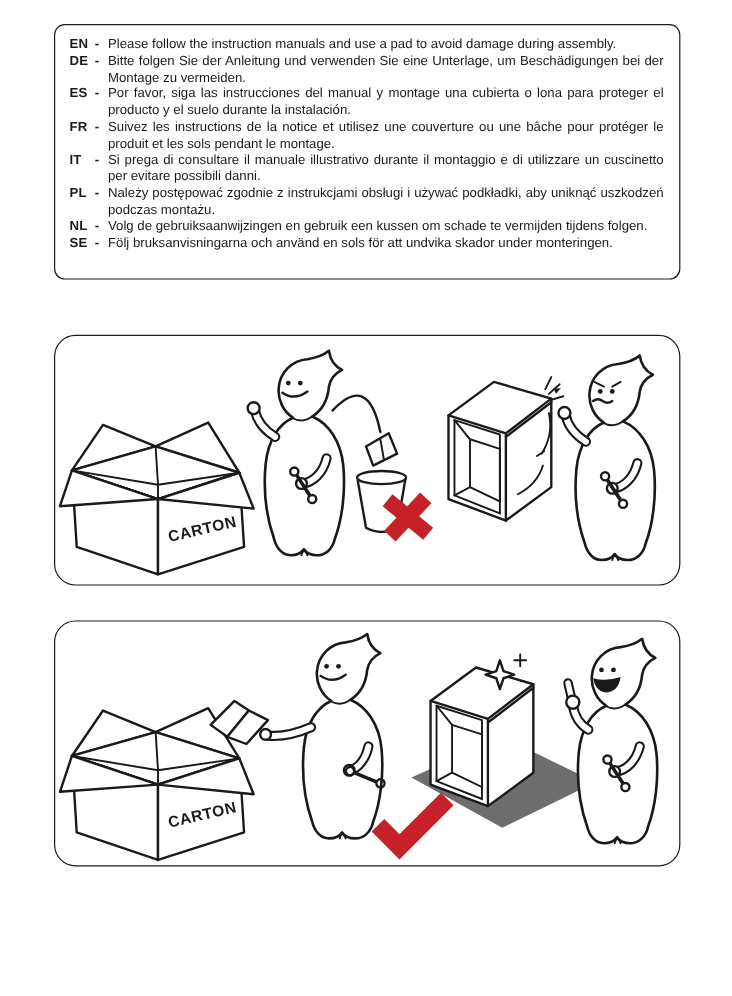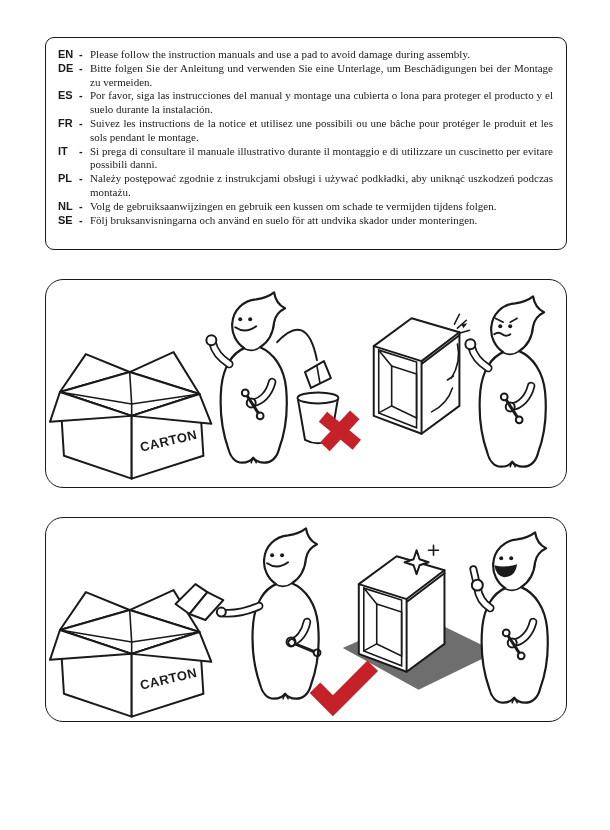--- a/index.html
+++ b/index.html
@@ -1,28 +1,28 @@
 <!DOCTYPE html>
 <html><head>
 <meta charset="utf-8">
 <style>
   html,body{margin:0;padding:0;background:#ffffff;}
   .page{
     position:relative;width:610px;height:830px;background:#ffffff;
     font-family:"Liberation Sans", sans-serif;color:#1a1a1a;overflow:hidden;
   }
   .notice-box{
-    position:absolute;left:45px;top:37px;width:522px;height:213px;
+    position:absolute;left:45px;top:20px;width:522px;height:213px;
     border:1.4px solid #1a1a1a;border-radius:9px;box-sizing:border-box;
     padding:10px 13px 8px 12px;font-size:11px;line-height:13.8px;
   }
   .lang-row{display:flex;align-items:flex-start;}
   .lang-code{flex:0 0 21px;font-weight:bold;}
   .lang-dash{flex:0 0 11px;font-weight:bold;text-align:left;}
-  .lang-text{flex:1;text-align:justify;font-family:Liberation Serif, serif;}
+  .lang-text{flex:1;text-align:justify;}
   .panel{
     position:absolute;left:45px;width:522px;
     border:1.6px solid #1a1a1a;border-radius:18px;box-sizing:border-box;
     background:#fff;overflow:hidden;
   }
   .panel-wrong{top:279px;height:209px;}
   .panel-right{top:517px;height:205px;}
   .panel svg{display:block;width:100%;height:100%;}
   .ln{fill:none;stroke:#1a1a1a;stroke-width:2;stroke-linecap:round;stroke-linejoin:round;}
   .fw{fill:#ffffff;stroke:#1a1a1a;stroke-width:2;stroke-linejoin:round;}
@@ -50,41 +50,41 @@
       <span class="lang-text">Bitte folgen Sie der Anleitung und verwenden Sie eine Unterlage, um Beschädigungen bei der Montage zu vermeiden.</span>
     </div>
     <div class="lang-row">
       <span class="lang-code">ES</span>
       <span class="lang-dash">-</span>
       <span class="lang-text">Por favor, siga las instrucciones del manual y montage una cubierta o lona para proteger el producto y el suelo durante la instalación.</span>
     </div>
     <div class="lang-row">
       <span class="lang-code">FR</span>
       <span class="lang-dash">-</span>
-      <span class="lang-text">Suivez les instructions de la notice et utilisez une possibili ou une bâche pour protéger le produit et les sols pendant le montage.</span>
+      <span class="lang-text">Suivez les instructions de la notice et utilisez une couverture ou une bâche pour protéger le produit et les sols pendant le montage.</span>
     </div>
     <div class="lang-row">
       <span class="lang-code">IT</span>
       <span class="lang-dash">-</span>
       <span class="lang-text">Si prega di consultare il manuale illustrativo durante il montaggio e di utilizzare un cuscinetto per evitare possibili danni.</span>
     </div>
     <div class="lang-row">
       <span class="lang-code">PL</span>
       <span class="lang-dash">-</span>
       <span class="lang-text">Należy postępować zgodnie z instrukcjami obsługi i używać podkładki, aby uniknąć uszkodzeń podczas montażu.</span>
     </div>
     <div class="lang-row">
       <span class="lang-code">NL</span>
       <span class="lang-dash">-</span>
       <span class="lang-text">Volg de gebruiksaanwijzingen en gebruik een kussen om schade te vermijden tijdens folgen.</span>
     </div>
     <div class="lang-row">
       <span class="lang-code">SE</span>
       <span class="lang-dash">-</span>
-      <span class="lang-text">Följ bruksanvisningarna och använd en suelo för att undvika skador under monteringen.</span>
+      <span class="lang-text">Följ bruksanvisningarna och använd en sols för att undvika skador under monteringen.</span>
     </div>
   </div>
 
   <div class="panel panel-wrong">
     <svg viewBox="0 0 522 207">
       <defs>
         <path id="ghost-body" d="M41,52 C33,47 28,37 29,27 C30,14 40,4 53,3 C60,2 66,0 71,-4 C72,3 76,9 82,12 C76,15 72,20 71,26 C70,37 65,46 57,51 C71,57 81,72 83,92 C85,114 82,137 76,153 C74,162 68,167 61,167 C56,167 52,165 50,162 C48,165 44,167 39,167 C32,167 27,161 25,153 C19,136 16,113 18,91 C20,71 29,57 41,52 Z"></path>
         <g id="carton-geom">
           <path class="fw" d="M8,48 L78,28 L34,10 Z"></path>
           <path class="fw" d="M78,28 L148,50 L122,8 Z"></path>

